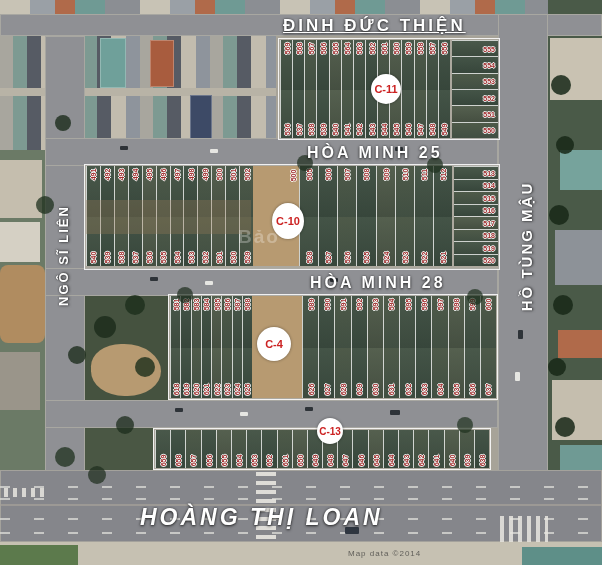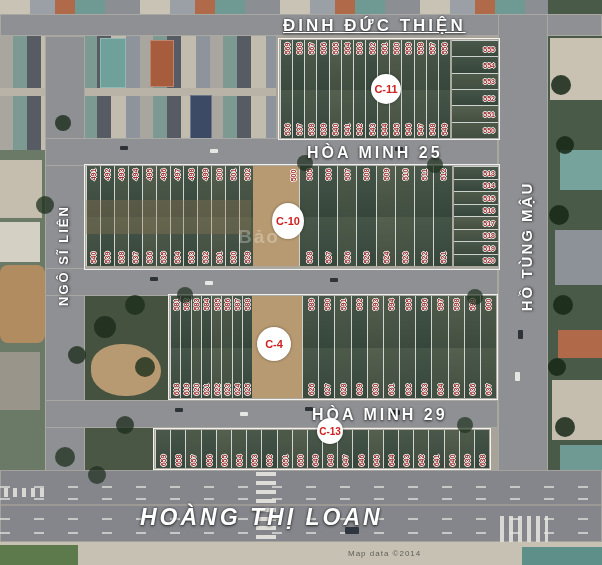--- a/index.html
+++ b/index.html
@@ -627,21 +627,21 @@
   <div class="car" style="left:518px;top:330px;width:5px;height:9px;"></div>
   <div class="car white" style="left:515px;top:372px;width:5px;height:9px;"></div>
   <div class="car truck" style="left:345px;top:527px;"></div>
 
   <div class="abs sidewalk-bottom"></div>
   <div class="abs grass-bl"></div>
   <div class="abs teal-br"></div>
 
   <div class="street" style="left:283px;top:16px;font-size:17px;text-decoration:underline;">ĐINH ĐỨC THIỆN</div>
   <div class="street" style="left:307px;top:144px;font-size:16px;">HÒA MINH 25</div>
-  <div class="street" style="left:312px;top:406px;font-size:16px;">HÒA MINH 29</div>
+  <div class="street" style="left:310px;top:274px;font-size:16px;">HÒA MINH 28</div>
   <div class="street" style="left:140px;top:504px;font-size:23px;letter-spacing:3px;font-style:italic;">HOÀNG THỊ LOAN</div>
   <div class="street vertical" style="left:-7px;top:248px;width:140px;text-align:center;font-size:13px;letter-spacing:2px;">NGÔ SĨ LIÊN</div>
   <div class="street vertical" style="left:446px;top:238px;width:160px;text-align:center;font-size:15px;letter-spacing:2px;">HỒ TÙNG MẬU</div>
 
   <div class="blk-label" style="left:371px;top:74px;width:30px;height:30px;">C-11</div>
   <div class="blk-label" style="left:272px;top:196px;width:32px;height:36px;margin-top:7px;">C-10</div>
   <div class="blk-label" style="left:257px;top:327px;width:34px;height:34px;">C-4</div>
   <div class="blk-label" style="left:317px;top:418px;width:26px;height:26px;font-size:10px;">C-13</div>
 
   <div class="watermark">Bảo</div>

